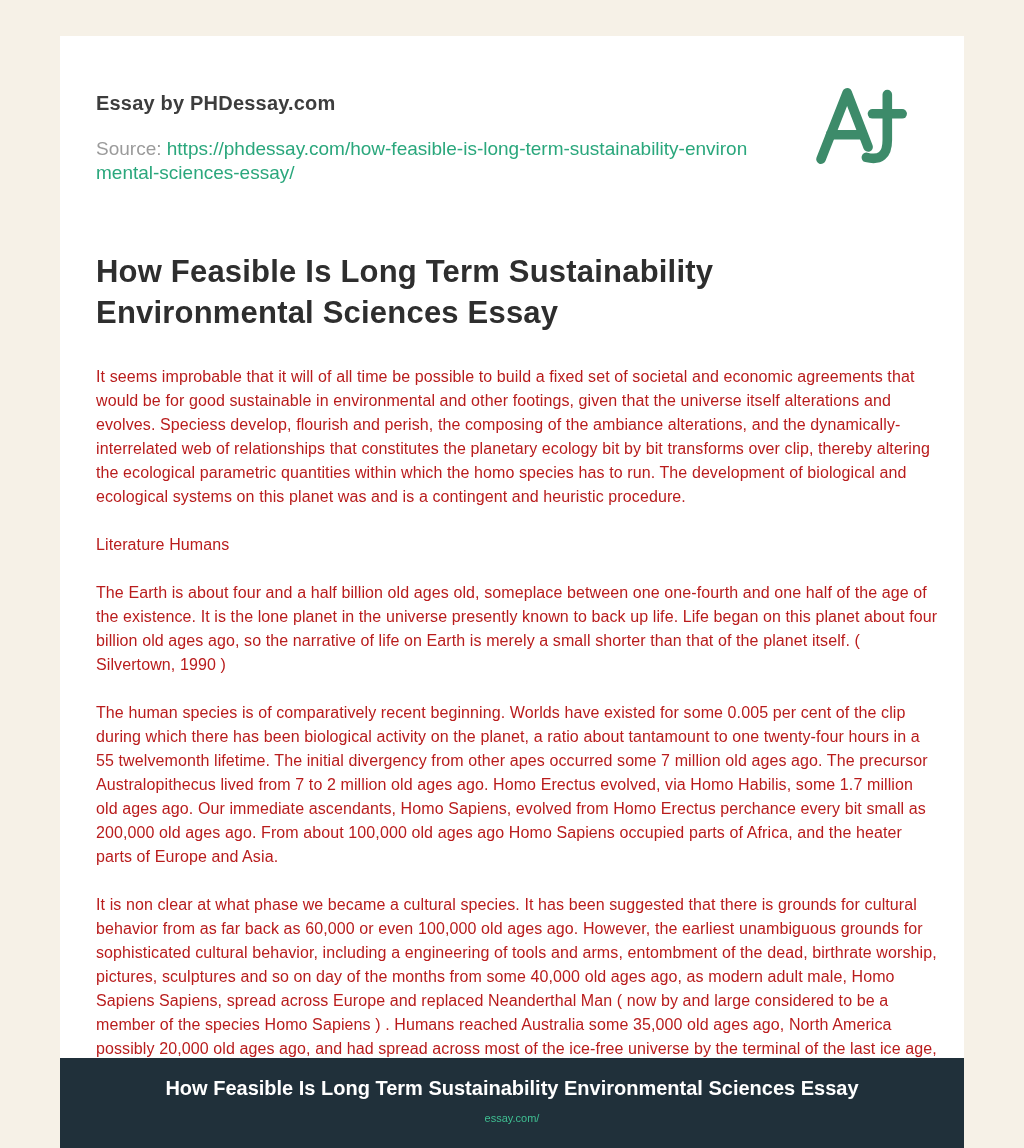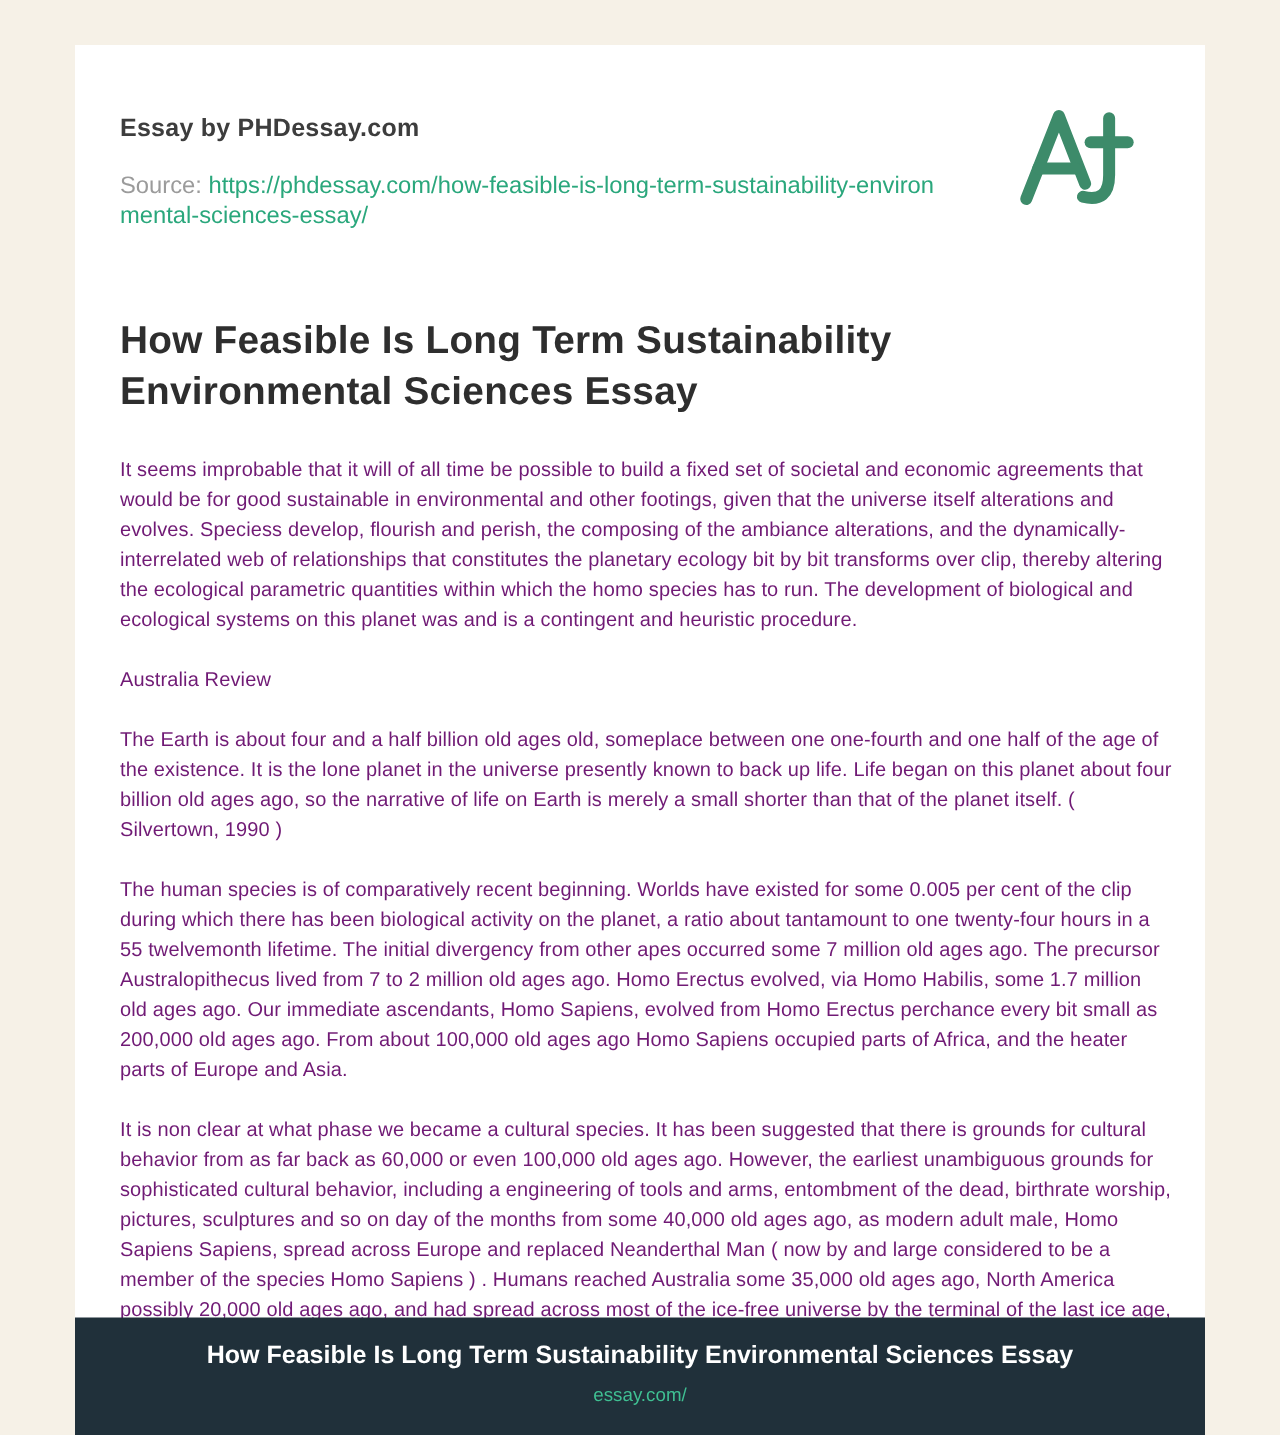--- a/index.html
+++ b/index.html
@@ -67,21 +67,21 @@
     font-weight: 600;
     color: #2e2e2e;
     letter-spacing: 0.2px;
   }
   .essay-body {
     margin-top: 32px;
   }
   .essay-body p {
     font-size: 16px;
     line-height: 24px;
-    color: #701a75;
+    color: #b91c1c;
     margin-bottom: 24px;
     letter-spacing: 0.1px;
   }
   .footer {
     position: absolute;
     left: 60px;
     right: 60px;
     bottom: 0;
     background: #20303a;
     text-align: center;
@@ -90,21 +90,21 @@
   .footer-title {
     color: #ffffff;
     font-size: 20px;
     font-weight: 700;
     line-height: 28px;
   }
   .footer-link {
     display: inline-block;
     margin-top: 10px;
     color: #3fbf92;
-    font-size: 15px;
+    font-size: 11px;
     text-decoration: none;
     cursor: pointer;
   }
 </style>
 </head>
 <body>
 
 <div class="page">
 
   <div class="card">
@@ -124,21 +124,21 @@
           <path d="M84 14 L84 66 Q84 92 60 86" stroke="#3d8b6a" stroke-width="11" fill="none" stroke-linecap="round"></path>
           <path d="M67 36 L101 36" stroke="#3d8b6a" stroke-width="11" fill="none" stroke-linecap="round"></path>
         </svg>
       </div>
     </div>
 
     <h1 class="essay-title">How Feasible Is Long Term Sustainability Environmental Sciences Essay</h1>
 
     <div class="essay-body">
       <p>It seems improbable that it will of all time be possible to build a fixed set of societal and economic agreements that would be for good sustainable in environmental and other footings, given that the universe itself alterations and evolves. Speciess develop, flourish and perish, the composing of the ambiance alterations, and the dynamically-interrelated web of relationships that constitutes the planetary ecology bit by bit transforms over clip, thereby altering the ecological parametric quantities within which the homo species has to run. The development of biological and ecological systems on this planet was and is a contingent and heuristic procedure.</p>
-      <p>Australia Review</p>
+      <p>Literature Humans</p>
       <p>The Earth is about four and a half billion old ages old, someplace between one one-fourth and one half of the age of the existence. It is the lone planet in the universe presently known to back up life. Life began on this planet about four billion old ages ago, so the narrative of life on Earth is merely a small shorter than that of the planet itself. ( Silvertown, 1990 )</p>
       <p>The human species is of comparatively recent beginning. Worlds have existed for some 0.005 per cent of the clip during which there has been biological activity on the planet, a ratio about tantamount to one twenty-four hours in a 55 twelvemonth lifetime. The initial divergency from other apes occurred some 7 million old ages ago. The precursor Australopithecus lived from 7 to 2 million old ages ago. Homo Erectus evolved, via Homo Habilis, some 1.7 million old ages ago. Our immediate ascendants, Homo Sapiens, evolved from Homo Erectus perchance every bit small as 200,000 old ages ago. From about 100,000 old ages ago Homo Sapiens occupied parts of Africa, and the heater parts of Europe and Asia.</p>
       <p>It is non clear at what phase we became a cultural species. It has been suggested that there is grounds for cultural behavior from as far back as 60,000 or even 100,000 old ages ago. However, the earliest unambiguous grounds for sophisticated cultural behavior, including a engineering of tools and arms, entombment of the dead, birthrate worship, pictures, sculptures and so on day of the months from some 40,000 old ages ago, as modern adult male, Homo Sapiens Sapiens, spread across Europe and replaced Neanderthal Man ( now by and large considered to be a member of the species Homo Sapiens ) . Humans reached Australia some 35,000 old ages ago, North America possibly 20,000 old ages ago, and had spread across most of the ice-free universe by the terminal of the last ice age, some 15,000 to 12,000 old ages ago. The first domestication of workss and animate beings happened some 12,000 old ages ago, and there were farming communities in assorted parts of the universe by some 8,000 old ages ago ( Moore, 1992 ) . Some of these small towns grew into the first little metropoliss some 6,000 old ages ago. In comparing to the continuance of life on Earth, hence, modern-day human civilization is of rea</p>
     </div>
 
   </div>
 
   <div class="footer">
     <div class="footer-title">How Feasible Is Long Term Sustainability Environmental Sciences Essay</div>
     <a class="footer-link" href="#">essay.com/</a>

